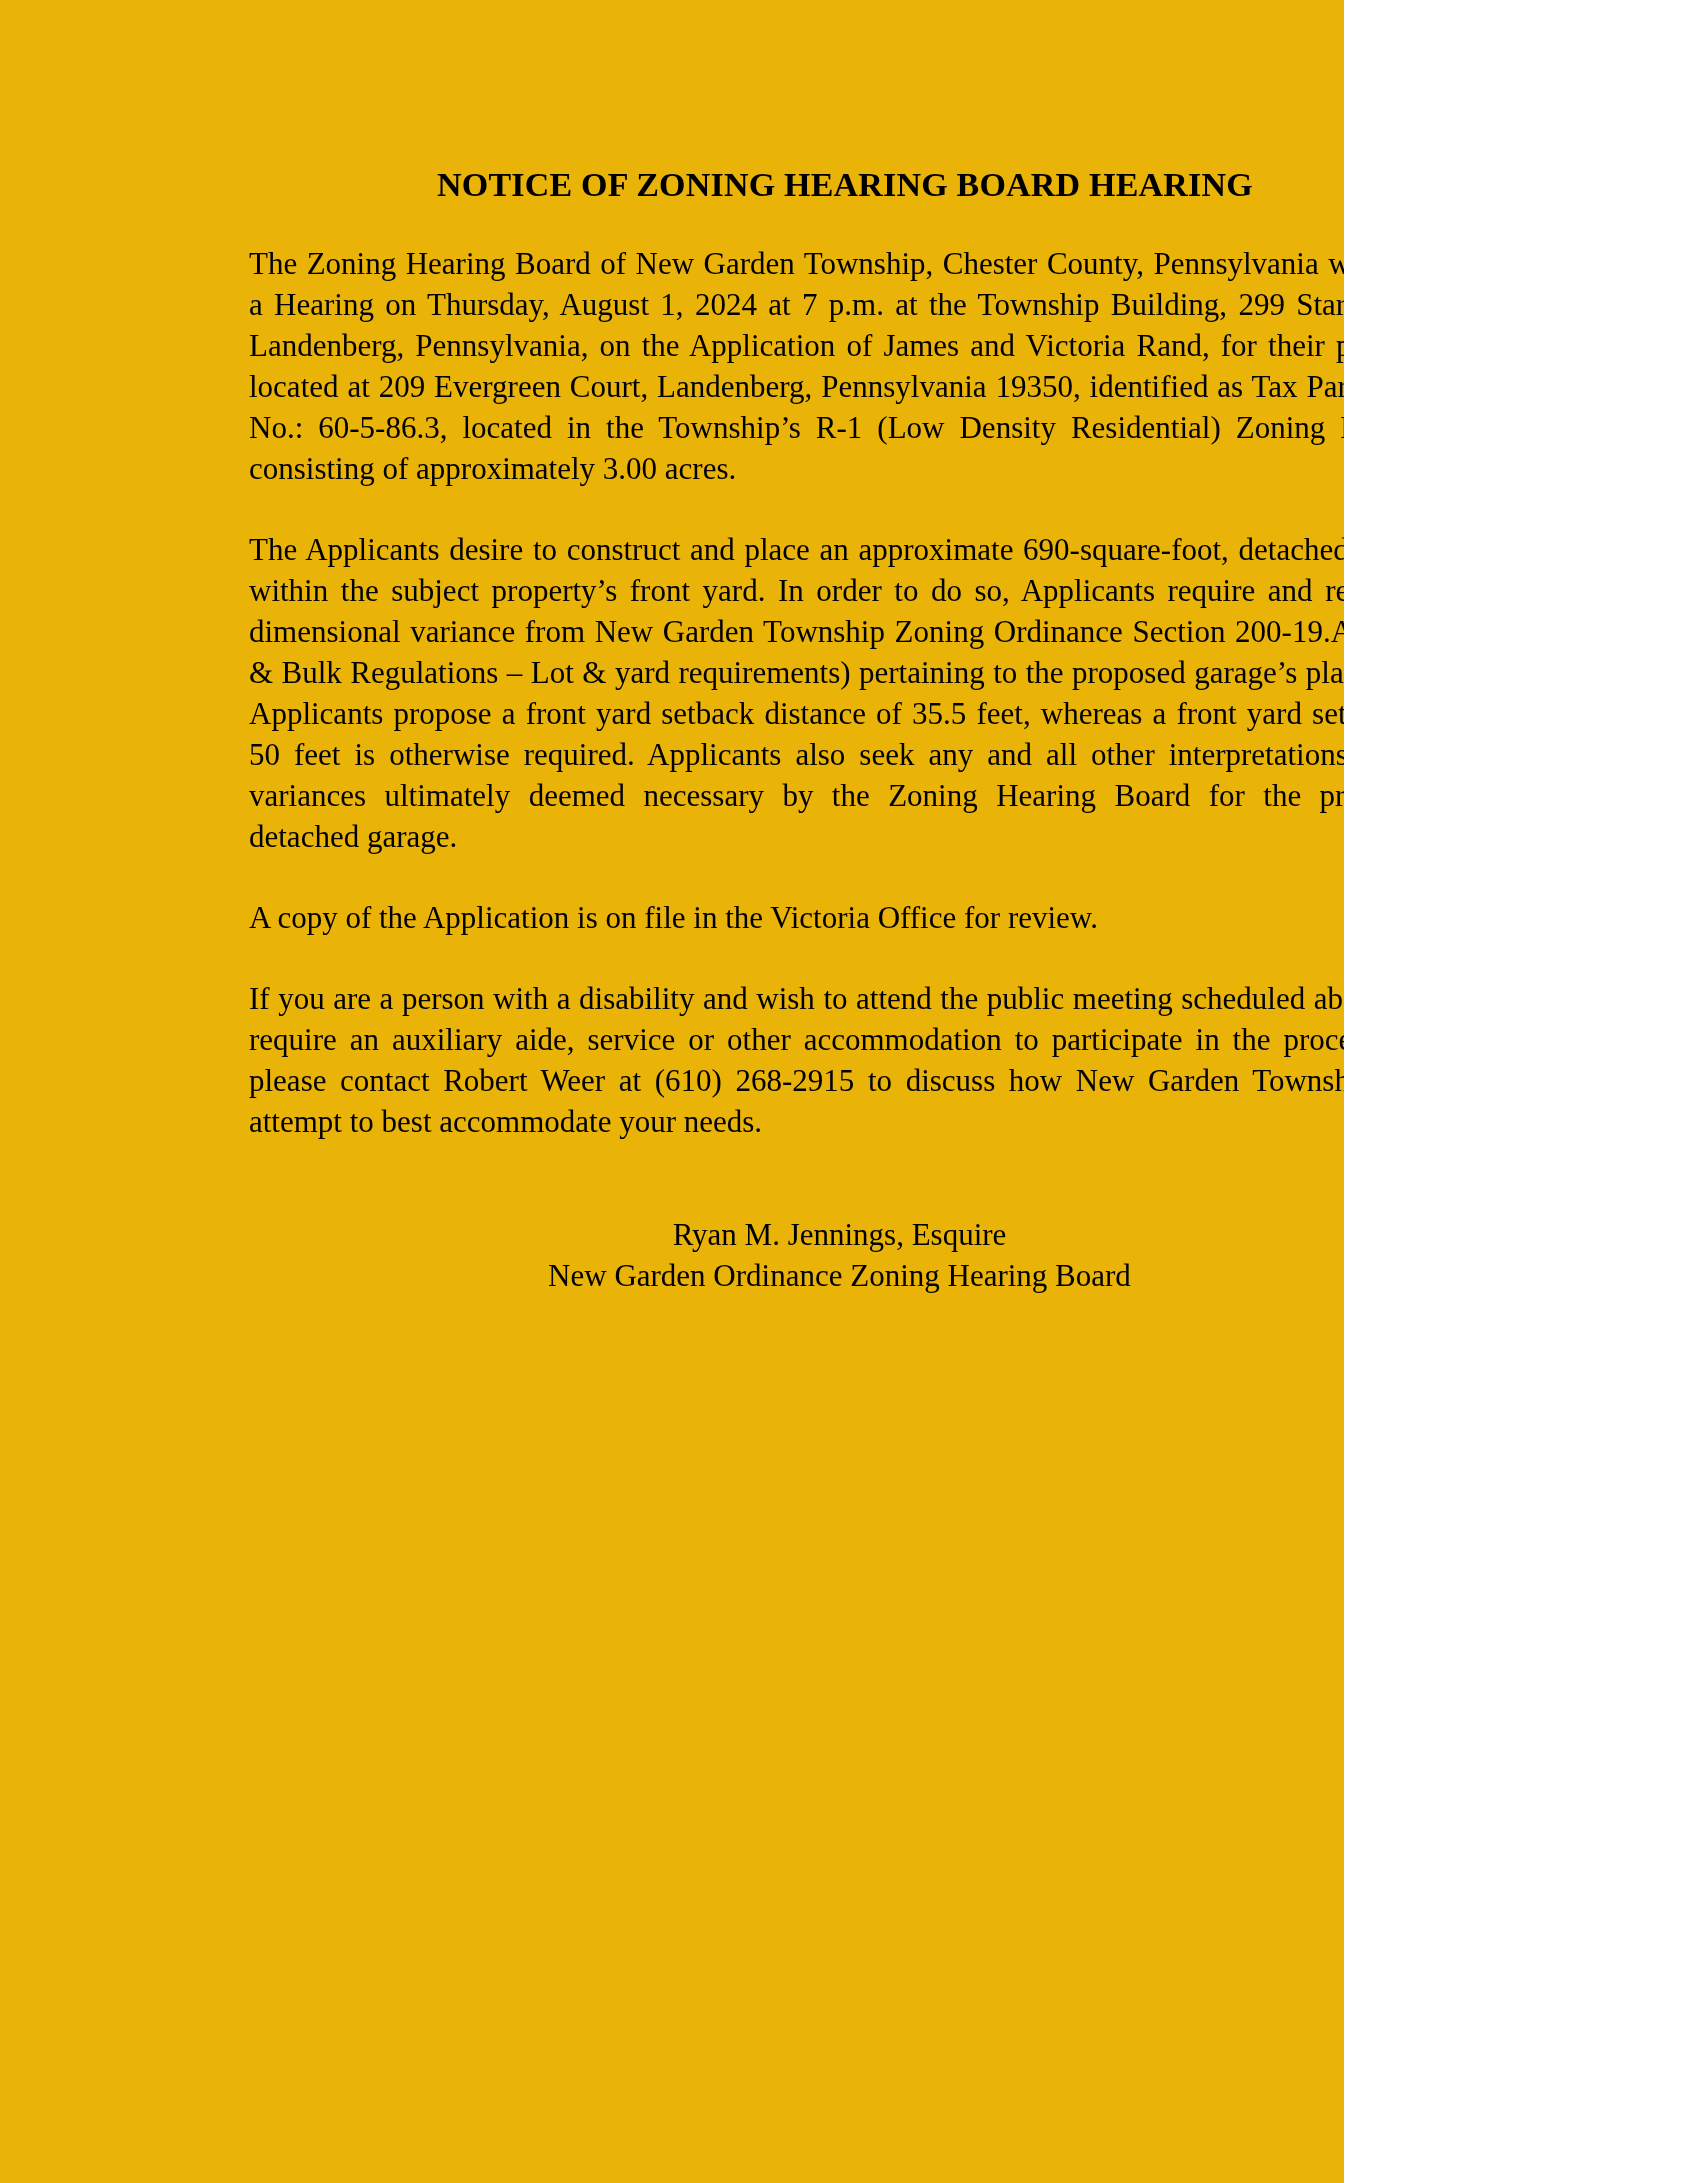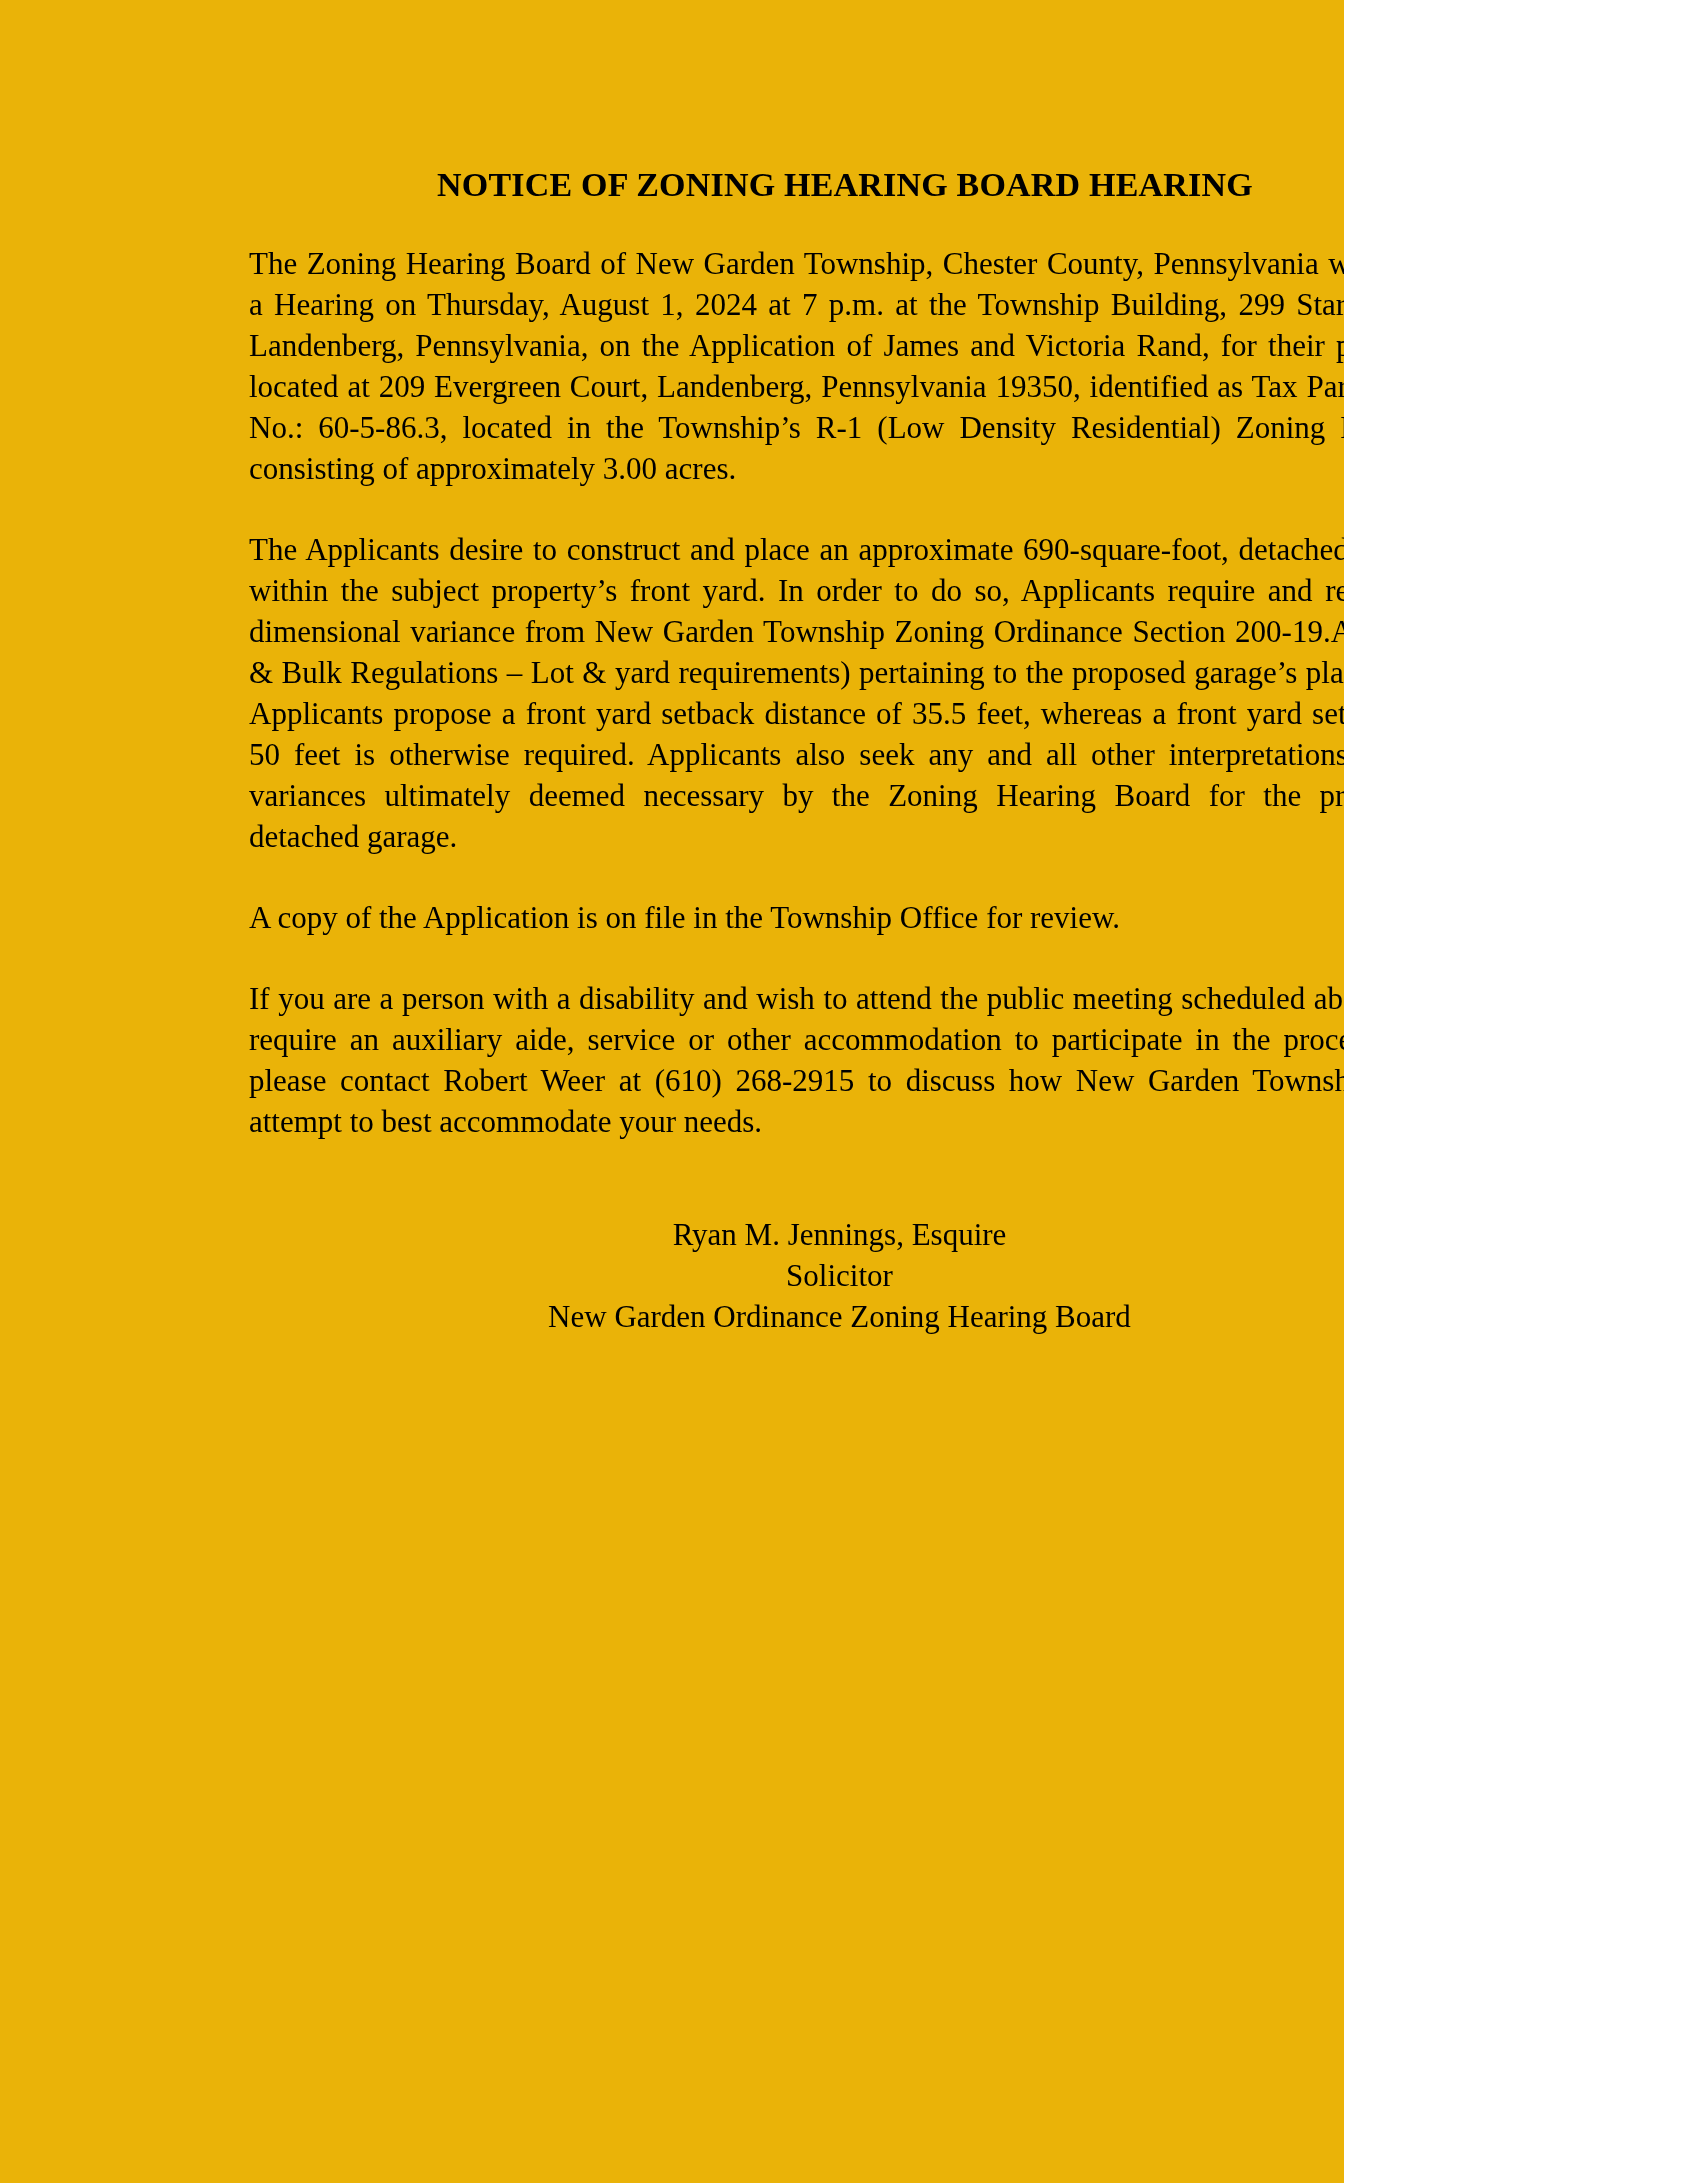--- a/index.html
+++ b/index.html
@@ -67,25 +67,24 @@
 
 <div class="page">
   <div class="content">
 
     <h1 class="doc-title">NOTICE OF ZONING HEARING BOARD HEARING</h1>
 
     <p class="para">The Zoning Hearing Board of New Garden Township, Chester County, Pennsylvania will hold a Hearing on Thursday, August 1, 2024 at 7 p.m. at the Township Building, 299 Starr Road, Landenberg, Pennsylvania, on the Application of James and Victoria Rand, for their property located at 209 Evergreen Court, Landenberg, Pennsylvania 19350, identified as Tax Parcel I.D. No.: 60-5-86.3, located in the Township’s R-1 (Low Density Residential) Zoning District, consisting of approximately 3.00 acres.</p>
 
     <p class="para">The Applicants desire to construct and place an approximate 690-square-foot, detached garage within the subject property’s front yard. In order to do so, Applicants require and request a dimensional variance from New Garden Township Zoning Ordinance Section 200-19.A. (Area &amp; Bulk Regulations – Lot &amp; yard requirements) pertaining to the proposed garage’s placement. Applicants propose a front yard setback distance of 35.5 feet, whereas a front yard setback of 50 feet is otherwise required. Applicants also seek any and all other interpretations and/or variances ultimately deemed necessary by the Zoning Hearing Board for the proposed, detached garage.</p>
 
-    <p class="para">A copy of the Application is on file in the Township Office for review.</p>
+    <p class="para">A copy of the Application is on file in the Victoria Office for review.</p>
 
     <p class="para">If you are a person with a disability and wish to attend the public meeting scheduled above and require an auxiliary aide, service or other accommodation to participate in the proceedings, please contact Robert Weer at (610) 268-2915 to discuss how New Garden Township may attempt to best accommodate your needs.</p>
 
     <div class="signature">
       <span class="sig-line">Ryan M. Jennings, Esquire</span>
-      <span class="sig-line">Solicitor</span>
       <span class="sig-line">New Garden Ordinance Zoning Hearing Board</span>
     </div>
 
   </div>
 </div>
 
 
 </body></html>

